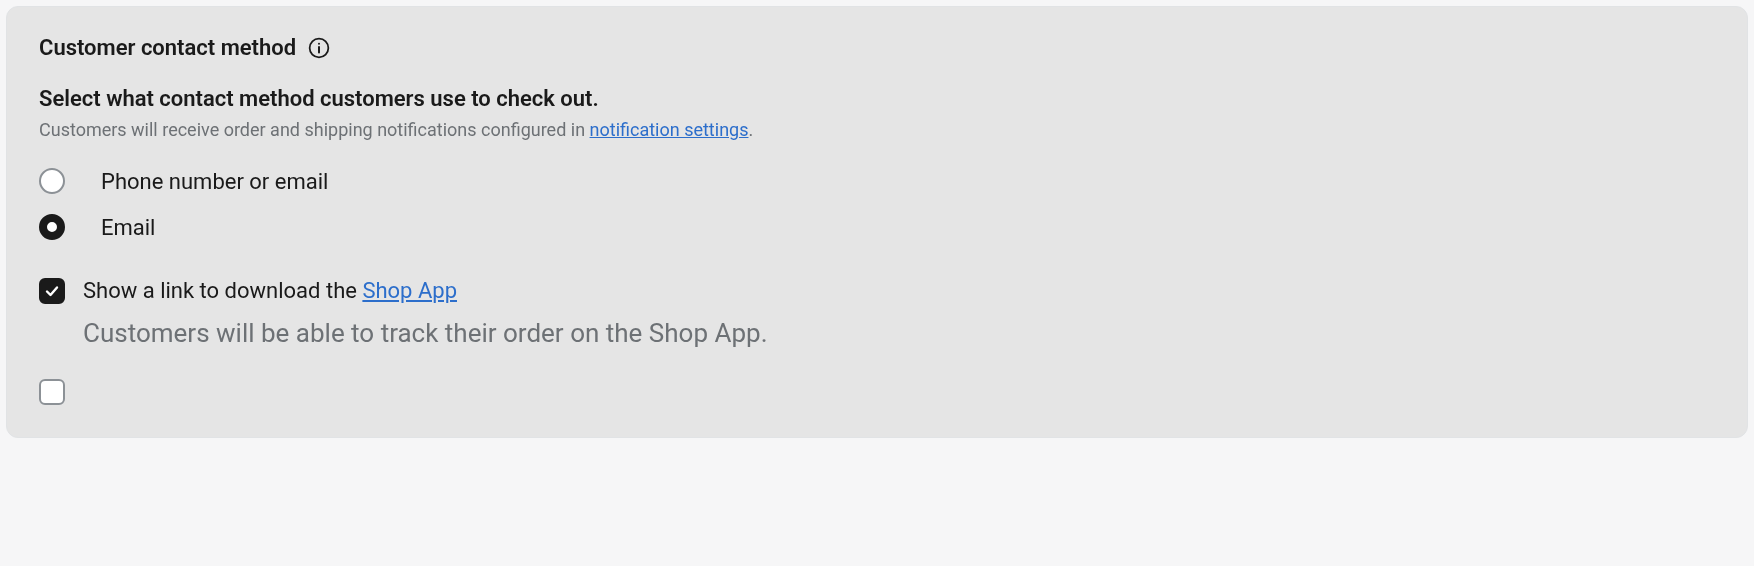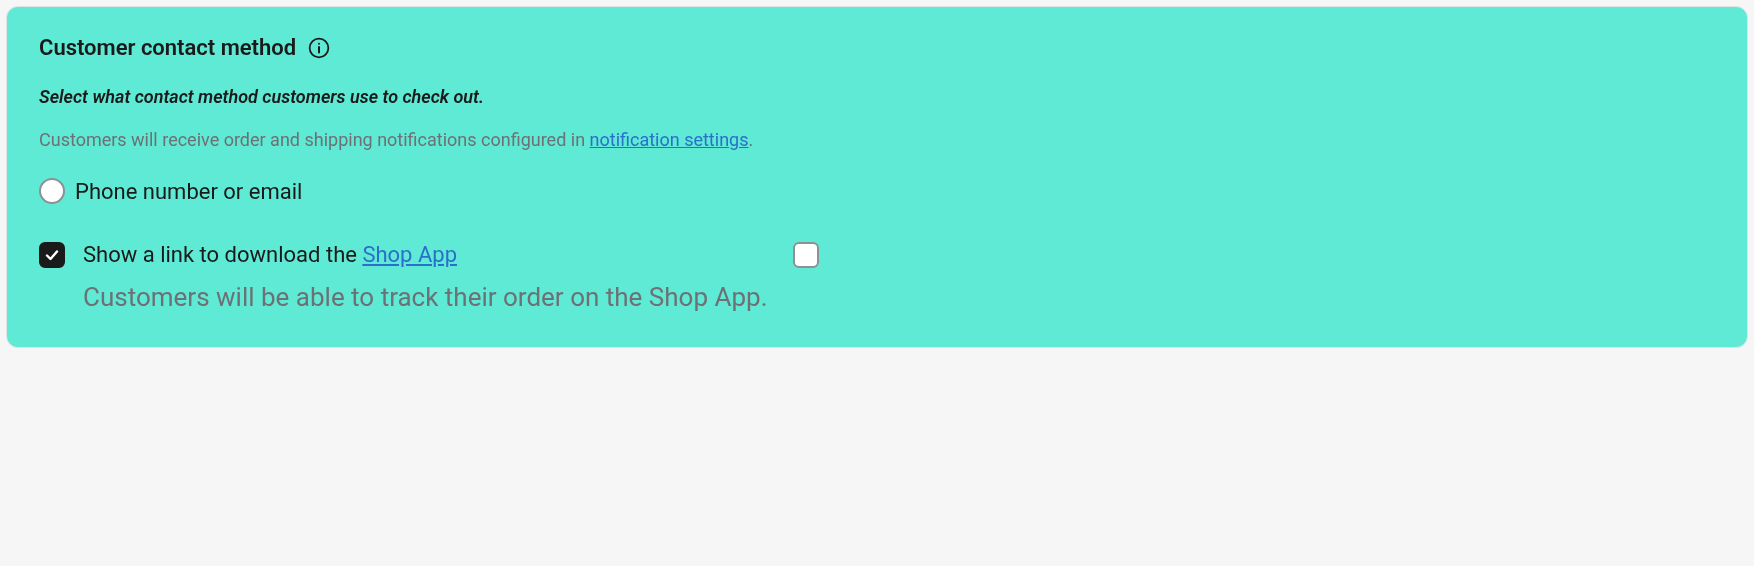--- a/index.html
+++ b/index.html
@@ -6,21 +6,21 @@
       box-sizing: border-box;
       margin: 0;
       padding: 0;
     }
     body {
       font-family: -apple-system, BlinkMacSystemFont, 'Segoe UI', Roboto, Helvetica, Arial, sans-serif;
       background: #f6f6f7;
       padding: 6px;
     }
     .card {
-      background: #5eead4;
+      background: #e5e5e5;
       border: 1px solid #e1e3e5;
       border-radius: 12px;
       padding: 28px 32px 32px 32px;
       max-width: 1742px;
       margin: 0 auto;
     }
     .header-row {
       display: flex;
       align-items: center;
       gap: 12px;
@@ -33,25 +33,24 @@
     }
     .info-icon {
       display: inline-flex;
       align-items: center;
       justify-content: center;
       width: 22px;
       height: 22px;
       color: #1a1a1a;
     }
     .subtitle {
-      font-size: 18px;
+      font-size: 22px;
       font-weight: 600;
       color: #1a1a1a;
-      margin-bottom: 20px;
-      font-style: italic;
+      margin-bottom: 6px;
     }
     .description {
       font-size: 18px;
       color: #6d7175;
       margin-bottom: 26px;
       line-height: 1.4;
     }
     .link {
       color: #2c6ecb;
       text-decoration: underline;
@@ -59,21 +58,21 @@
     }
     .radio-group {
       display: flex;
       flex-direction: column;
       gap: 20px;
       margin-bottom: 36px;
     }
     .radio-row {
       display: flex;
       align-items: center;
-      gap: 10px;
+      gap: 36px;
     }
     .radio {
       width: 26px;
       height: 26px;
       border-radius: 50%;
       border: 2px solid #8c9196;
       background: #fff;
       flex-shrink: 0;
       cursor: pointer;
       position: relative;
@@ -82,21 +81,21 @@
       border: 8px solid #1a1a1a;
       background: #fff;
     }
     .radio-label {
       font-size: 22px;
       color: #1a1a1a;
       cursor: pointer;
     }
     .checkbox-group {
       display: flex;
-      flex-direction: row;
+      flex-direction: column;
       gap: 26px;
     }
     .checkbox-row {
       display: flex;
       align-items: flex-start;
       gap: 18px;
     }
     .checkbox {
       width: 26px;
       height: 26px;
@@ -155,20 +154,24 @@
   <p class="subtitle">Select what contact method customers use to check out.</p>
   <p class="description">
     <span>Customers will receive order and shipping notifications configured in </span><a class="link">notification settings</a><span>.</span>
   </p>
 
   <div class="radio-group">
     <div class="radio-row">
       <div class="radio"></div>
       <span class="radio-label">Phone number or email</span>
     </div>
+    <div class="radio-row">
+      <div class="radio selected"></div>
+      <span class="radio-label">Email</span>
+    </div>
   </div>
 
   <div class="checkbox-group">
     <div class="checkbox-row">
       <div class="checkbox checked">
         <svg width="16" height="16" viewBox="0 0 16 16" fill="none">
           <path d="M3 8.5 L6.5 12 L13 4.5" stroke="#ffffff" stroke-width="2.4" stroke-linecap="round" stroke-linejoin="round"></path>
         </svg>
       </div>
       <div class="checkbox-content">

